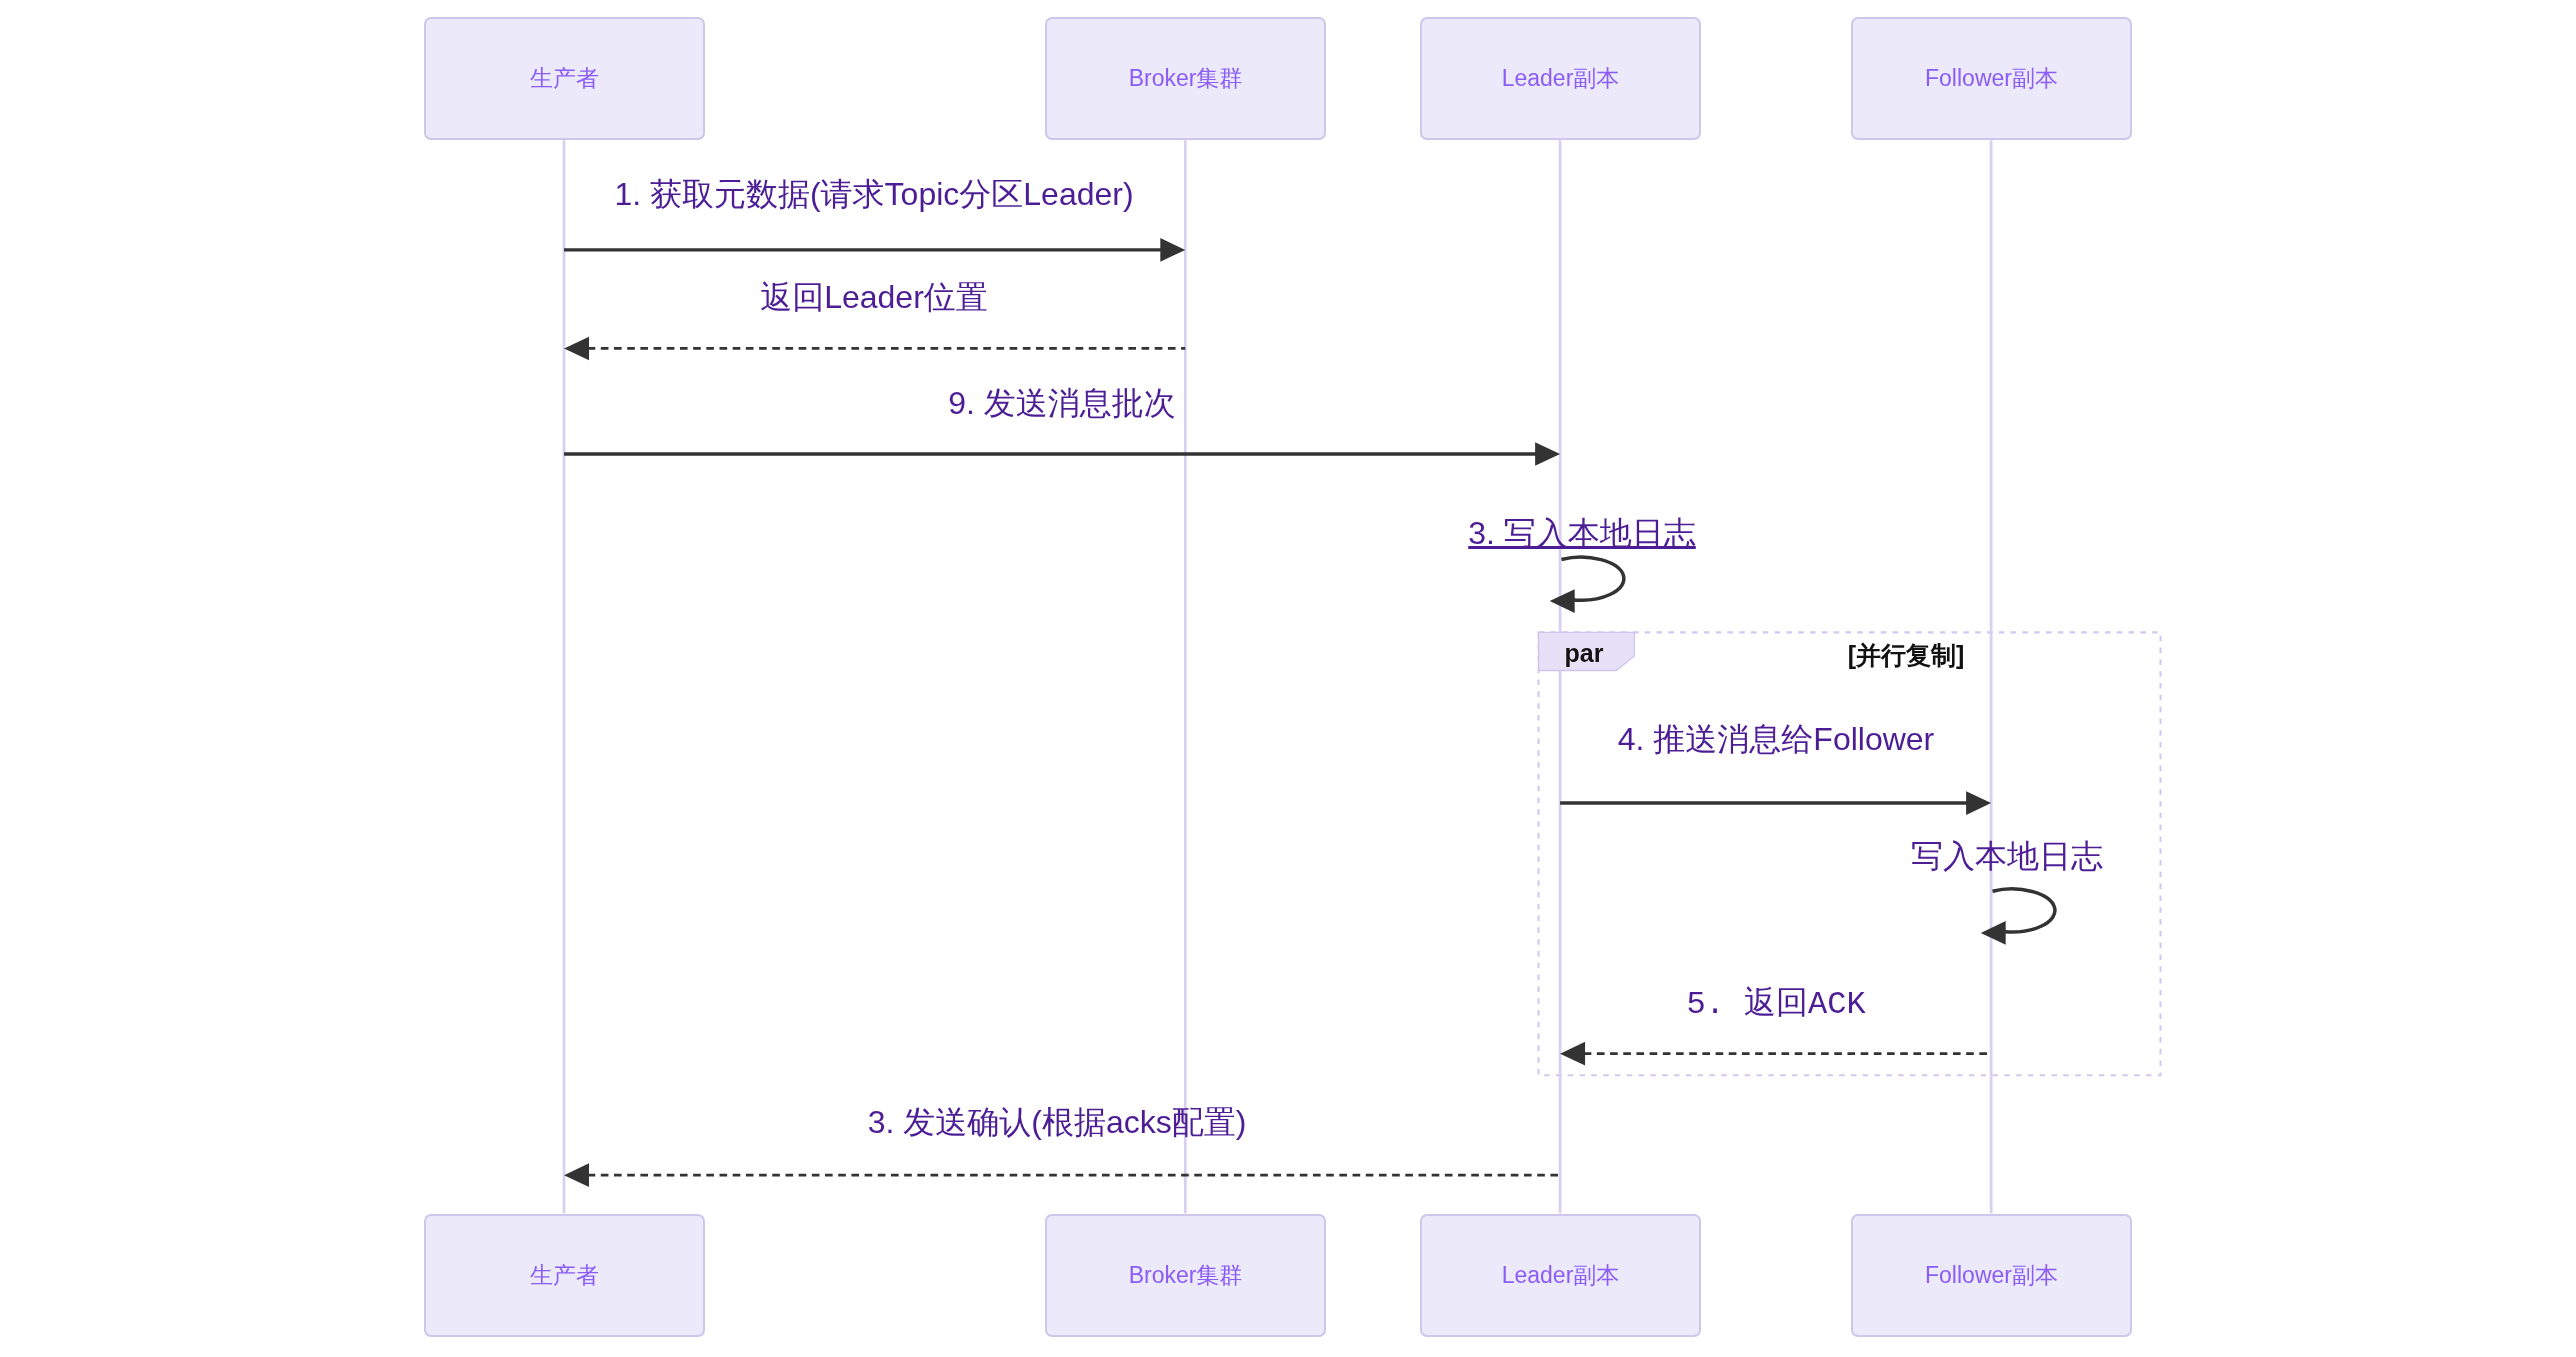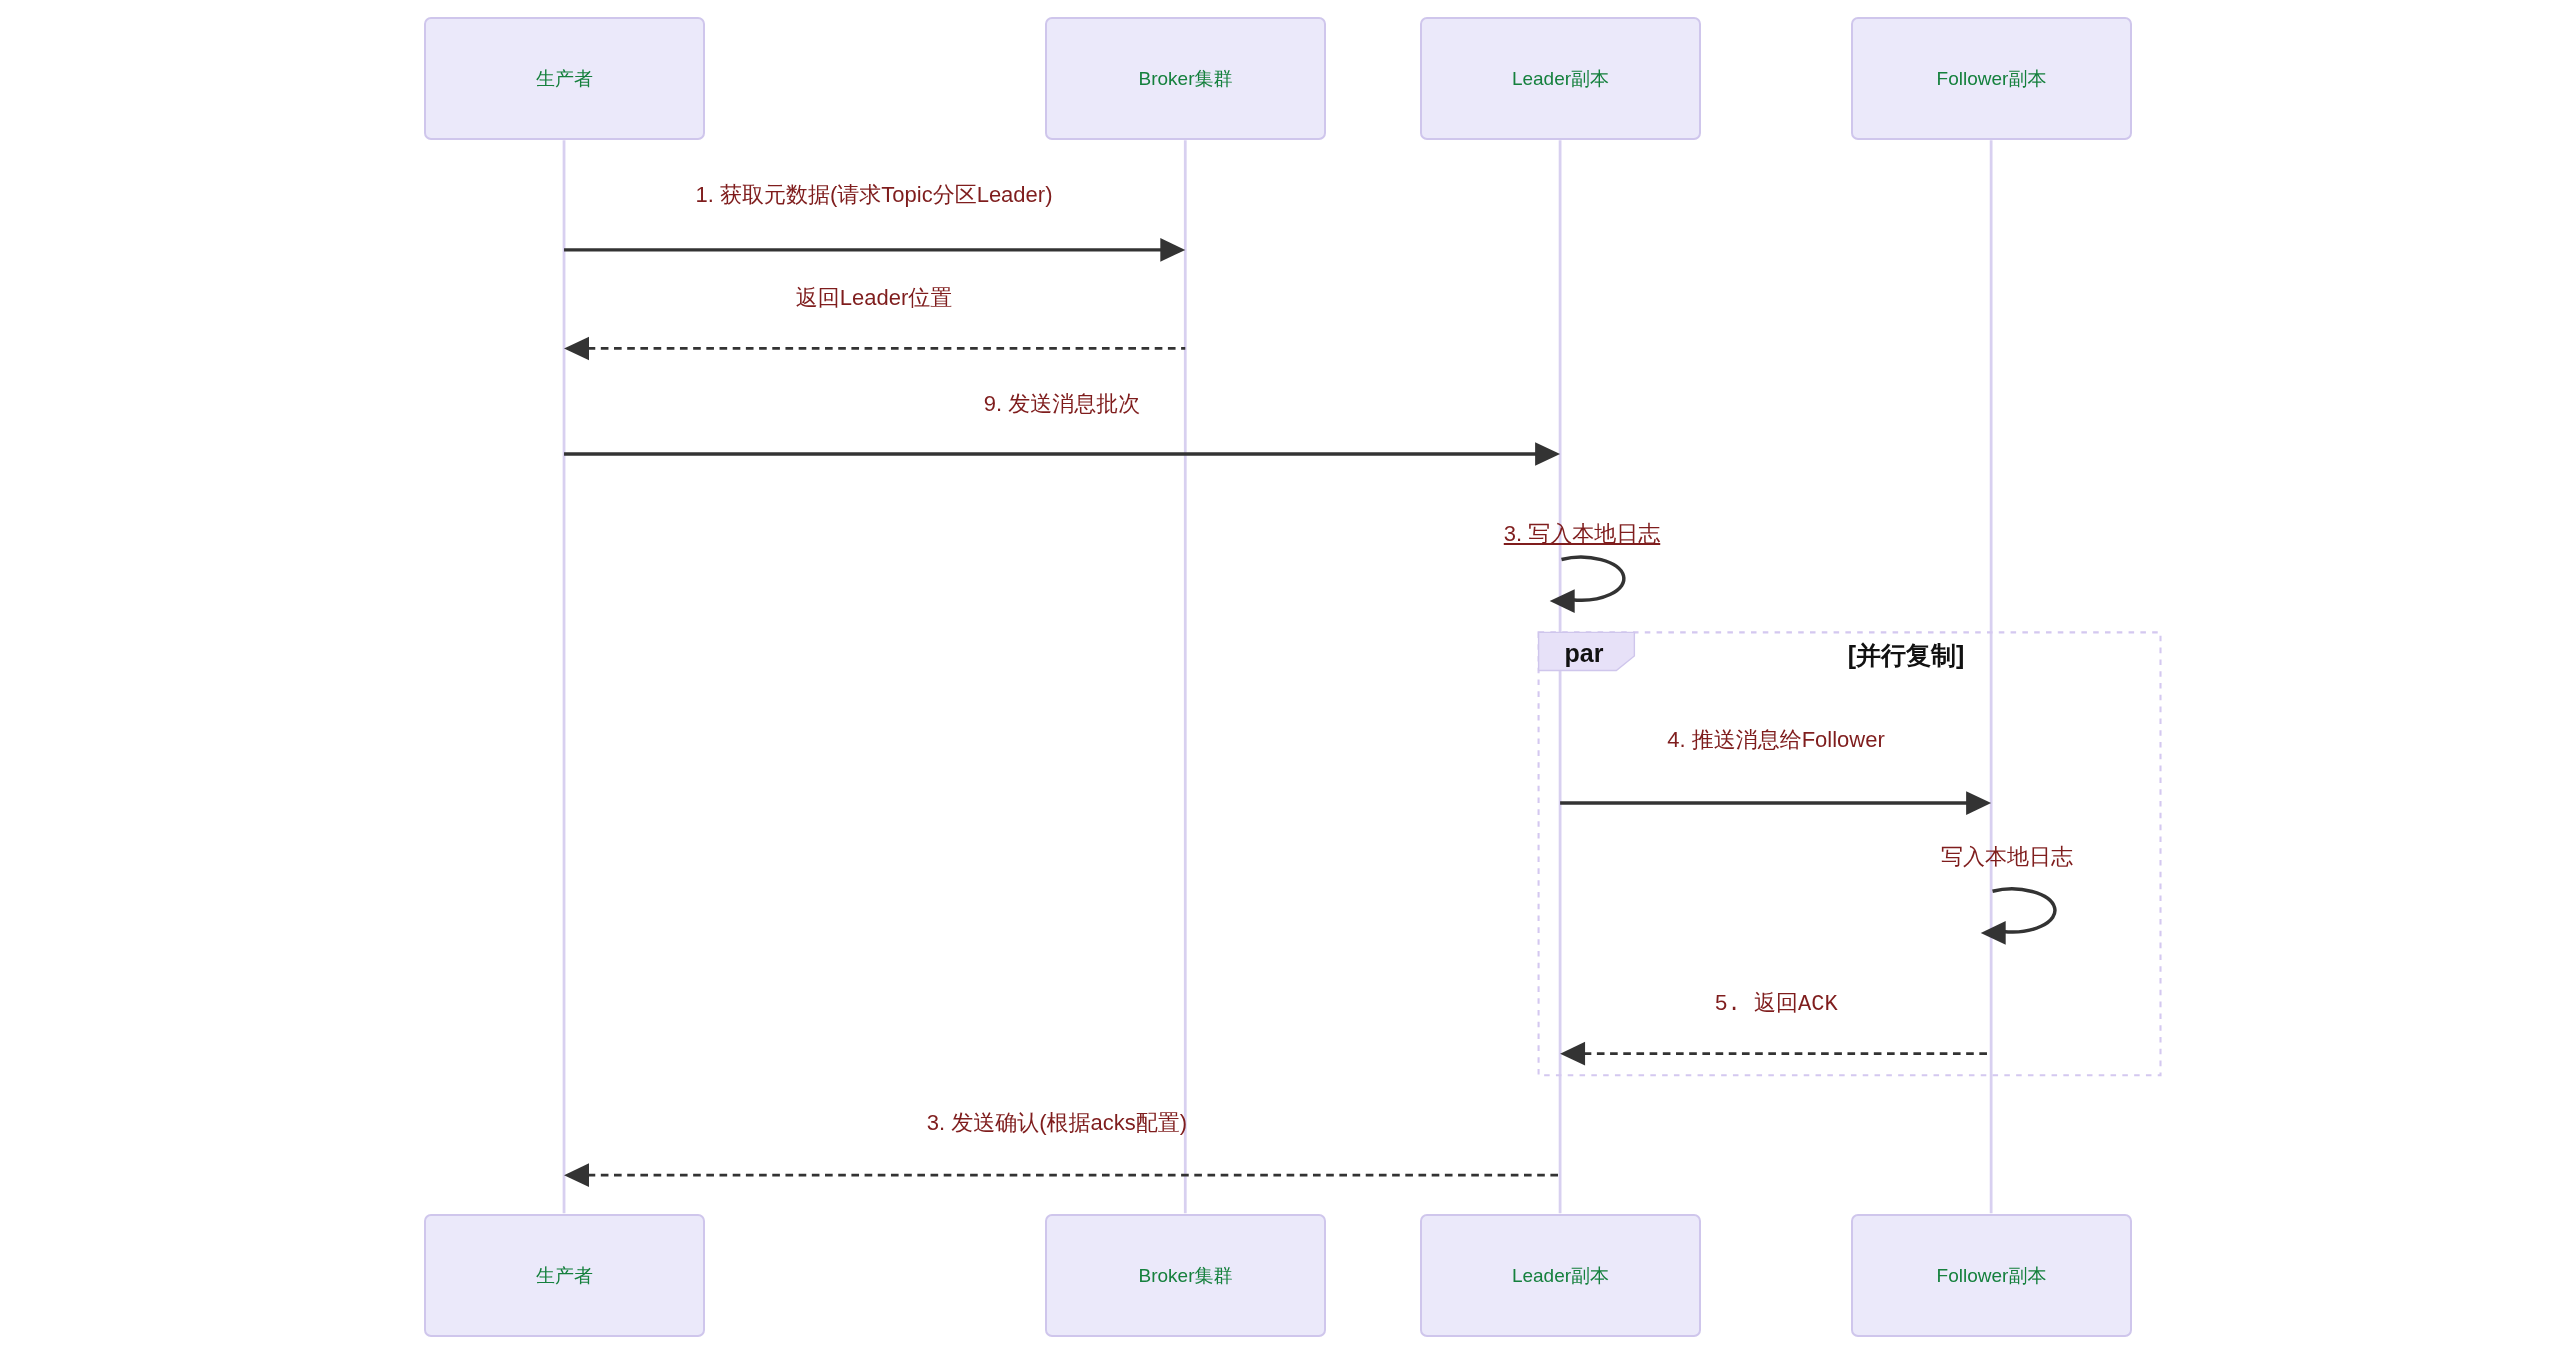--- a/index.html
+++ b/index.html
@@ -24,29 +24,29 @@
     position: absolute;
     width: 281px;
     height: 123px;
     background: #EBE9FA;
     border: 2.1px solid #CFC6EC;
     border-radius: 7px;
     box-sizing: border-box;
     display: flex;
     align-items: center;
     justify-content: center;
-    font-size: 19px;
-    color: #15803d;
+    font-size: 23px;
+    color: #8b5cf6;
     white-space: nowrap;
   }
   .msg {
     position: absolute;
     transform: translate(-50%, -50%);
-    font-size: 22px;
-    color: #7f1d1d;
+    font-size: 32px;
+    color: #4c1d95;
     white-space: nowrap;
   }
   .frag-label {
     position: absolute;
     transform: translate(-50%, -50%);
     font-size: 25px;
     font-weight: bold;
     color: #111111;
     white-space: nowrap;
   }

